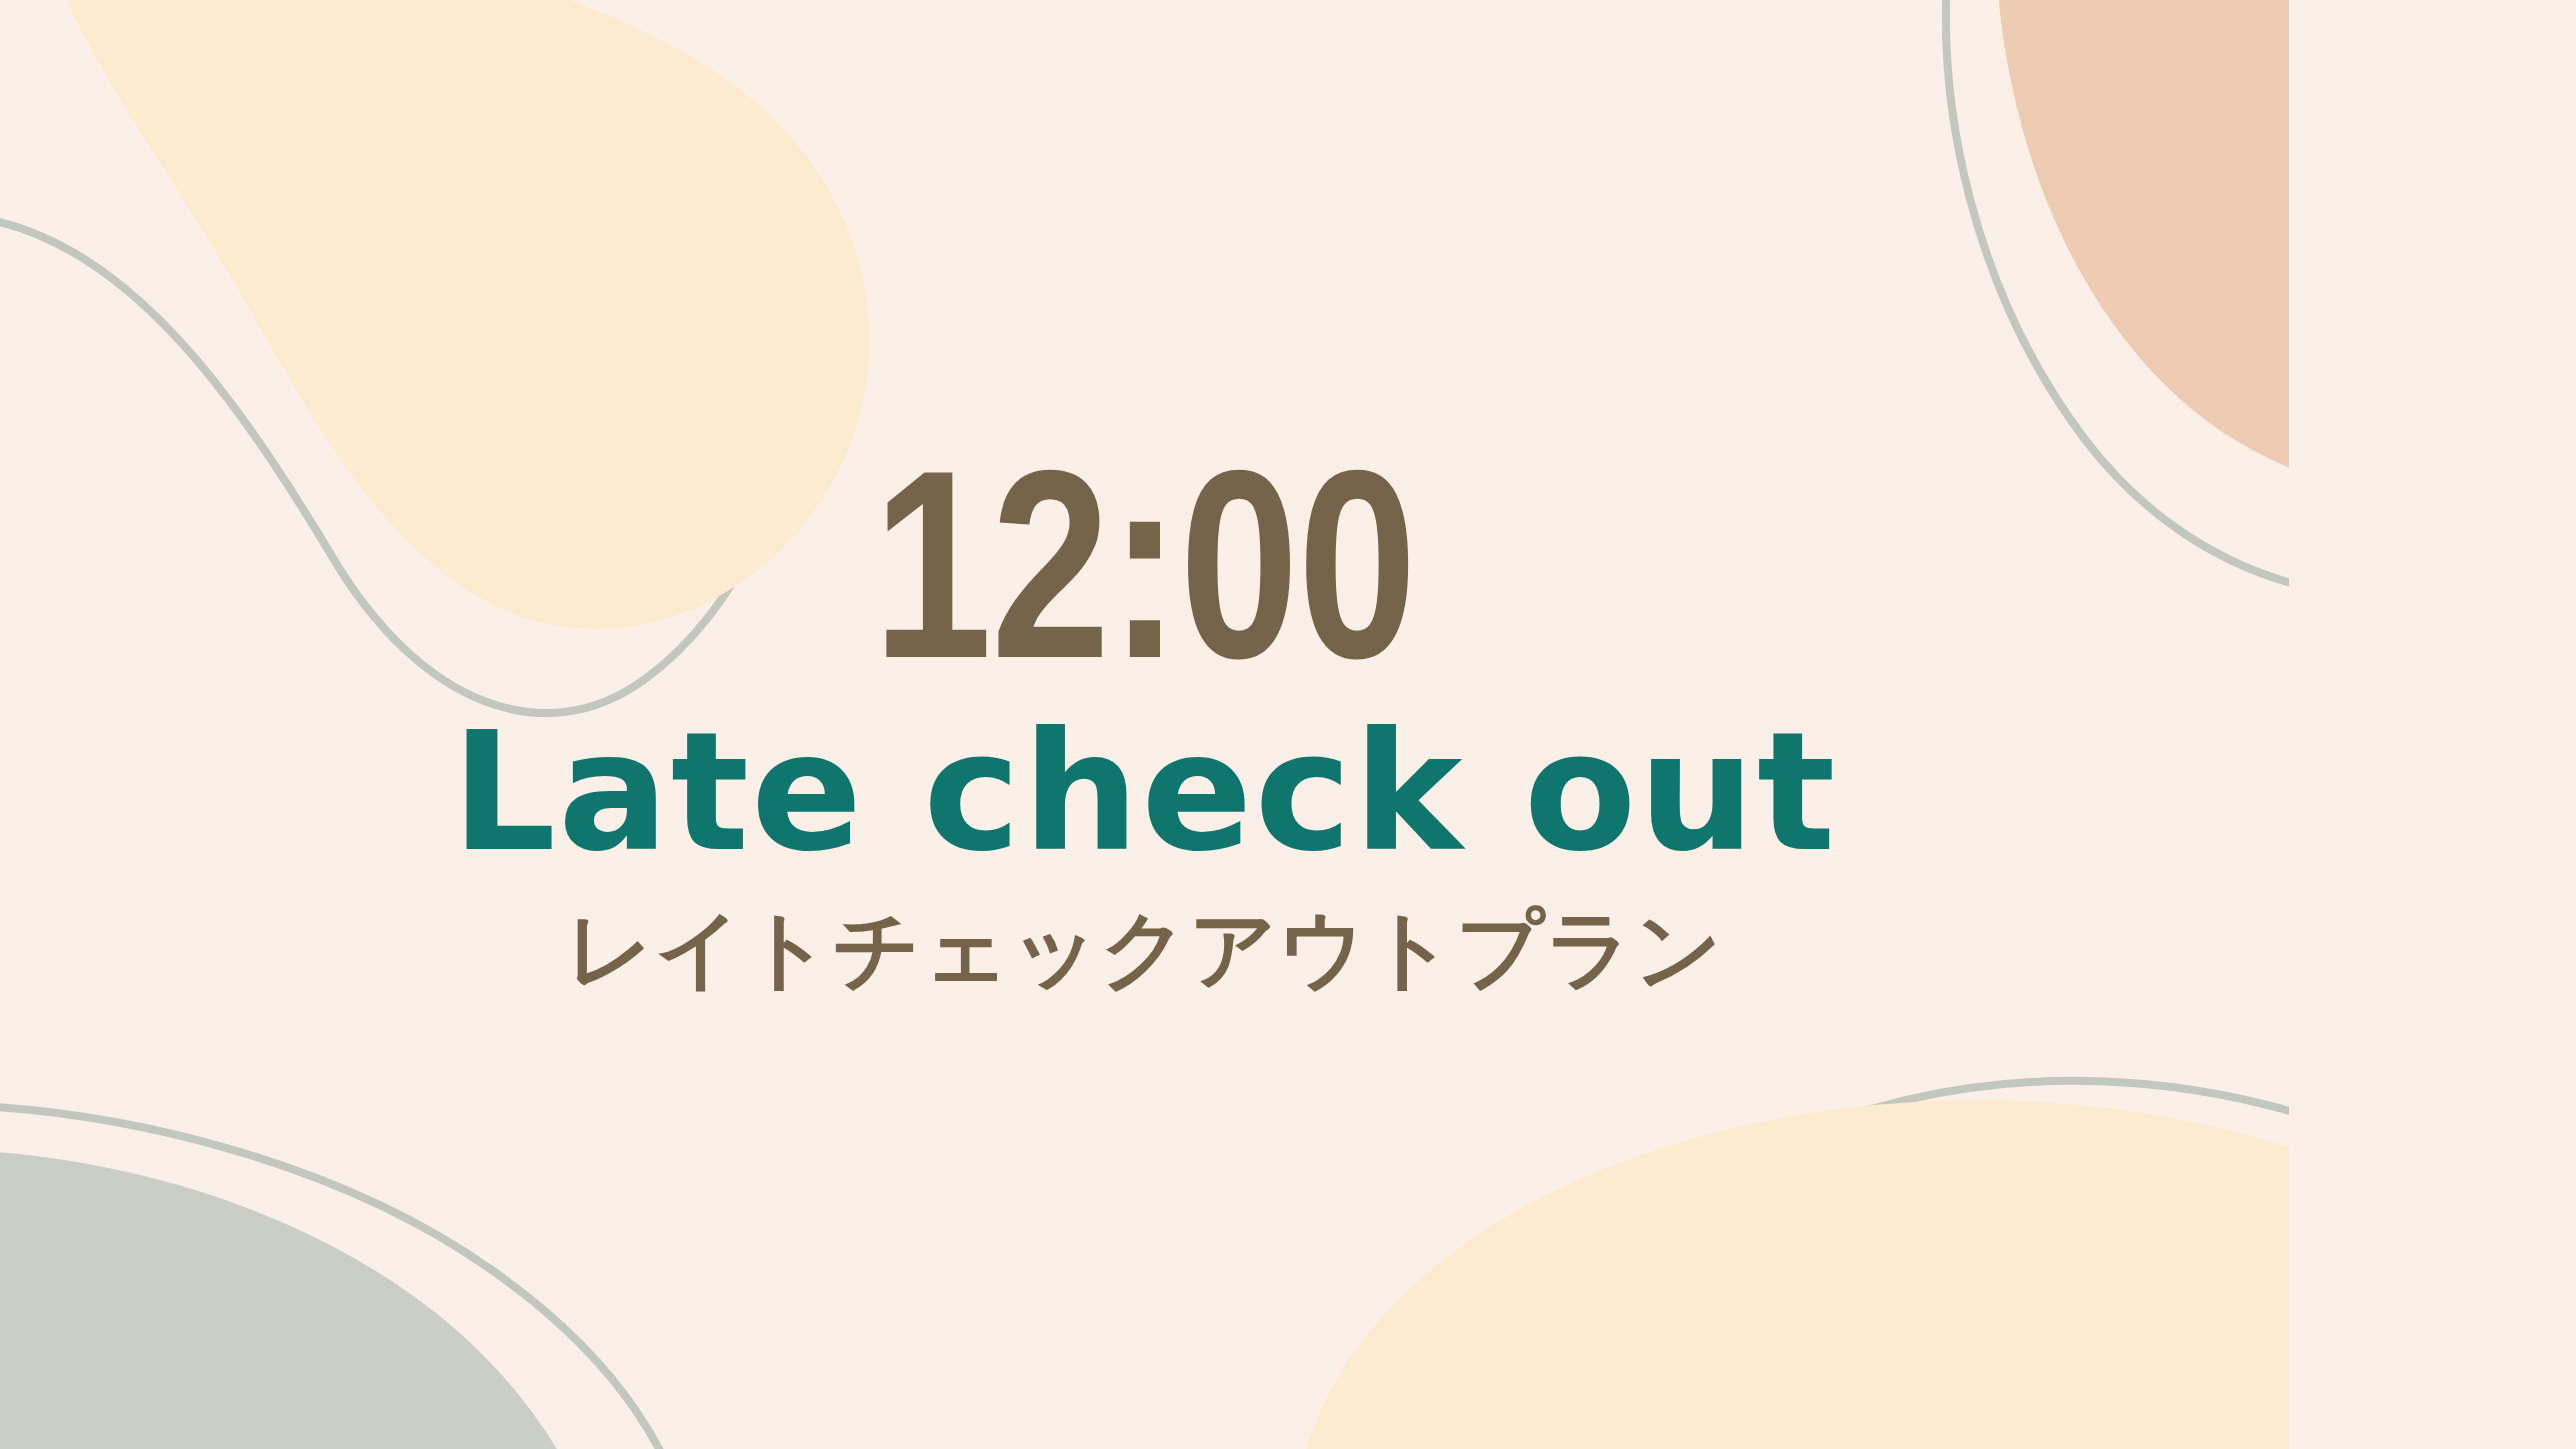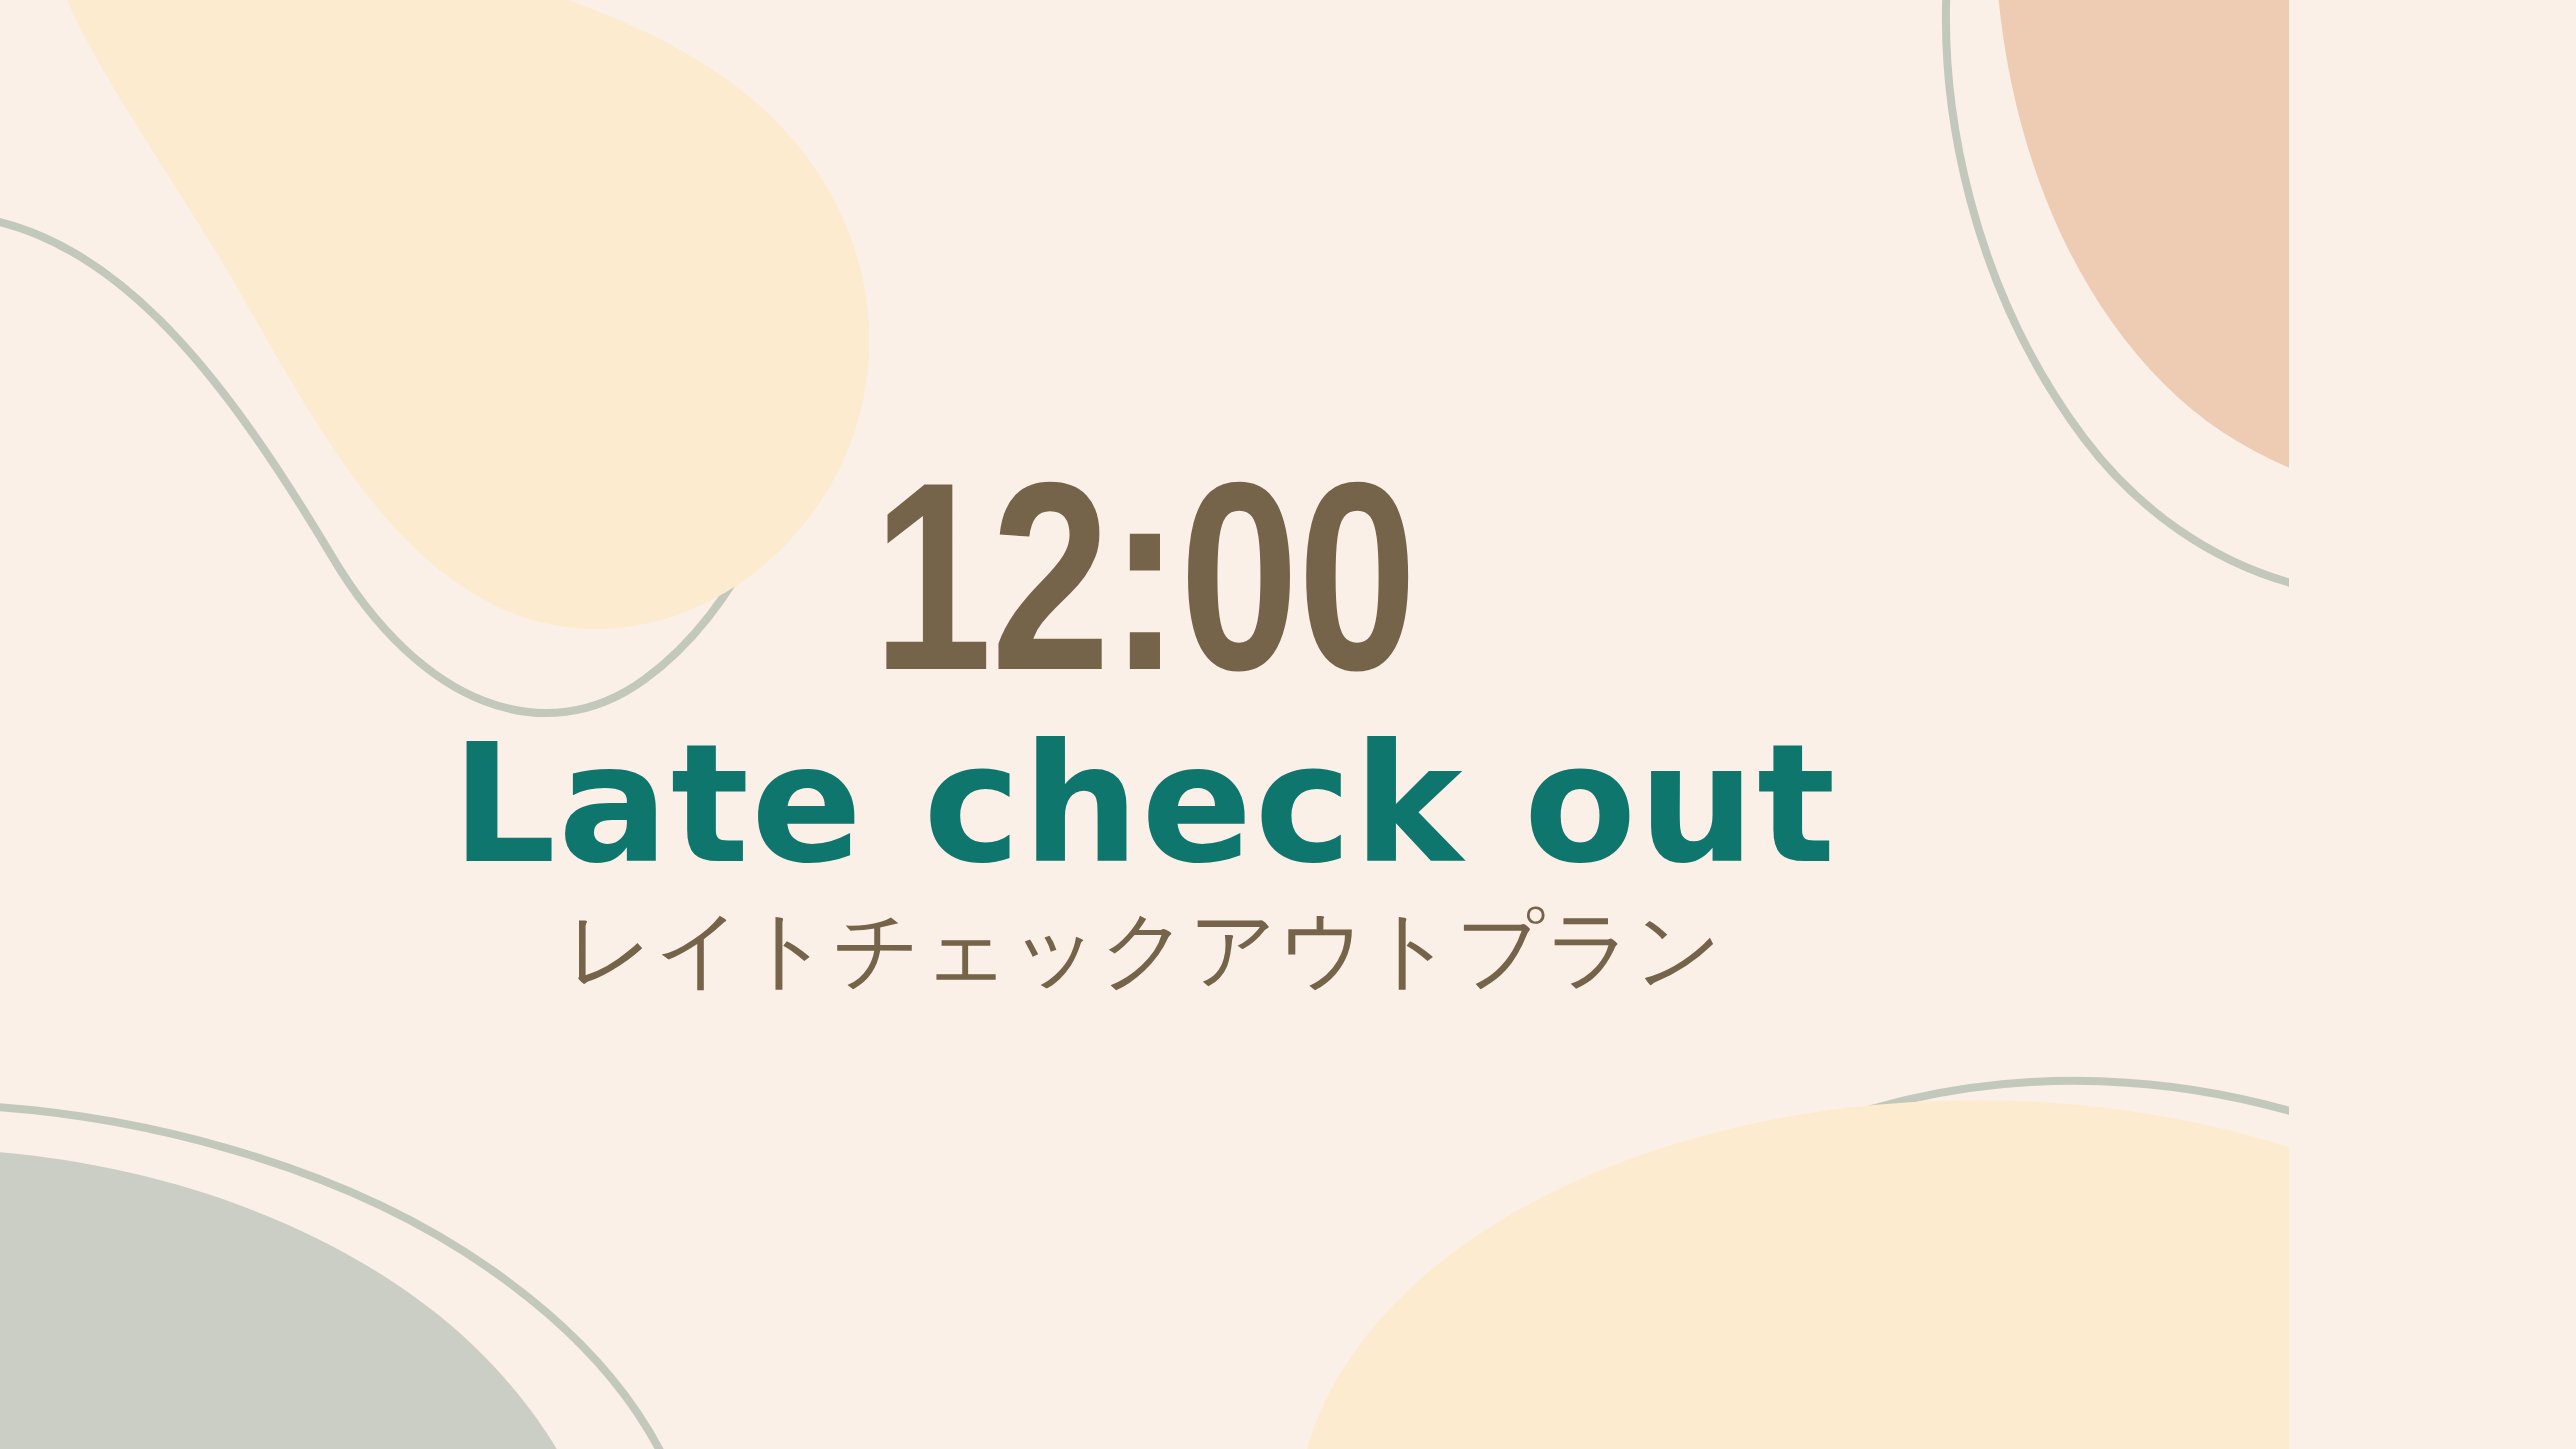--- a/index.html
+++ b/index.html
@@ -58,26 +58,26 @@
     font-size: 164px;
     line-height: 1.06;
     letter-spacing: 0.012em;
     color: #0f766e;
     margin: 0 0 5.4px 0;
     white-space: nowrap;
   }
 
   .subline {
     font-family: "DejaVu Sans", "Liberation Sans", sans-serif;
-    font-weight: 400;
+    font-weight: 700;
     font-size: 86px;
     line-height: 1.12;
     letter-spacing: 0.012em;
     color: #76644A;
-    margin: 4px;
+    margin: 16px;
     white-space: nowrap;
   }
 </style>
 </head>
 <body>
 
 <div id="poster">
 
   <svg id="bg-decor" viewBox="0 0 2880 1620" preserveAspectRatio="none" aria-hidden="true">
 

